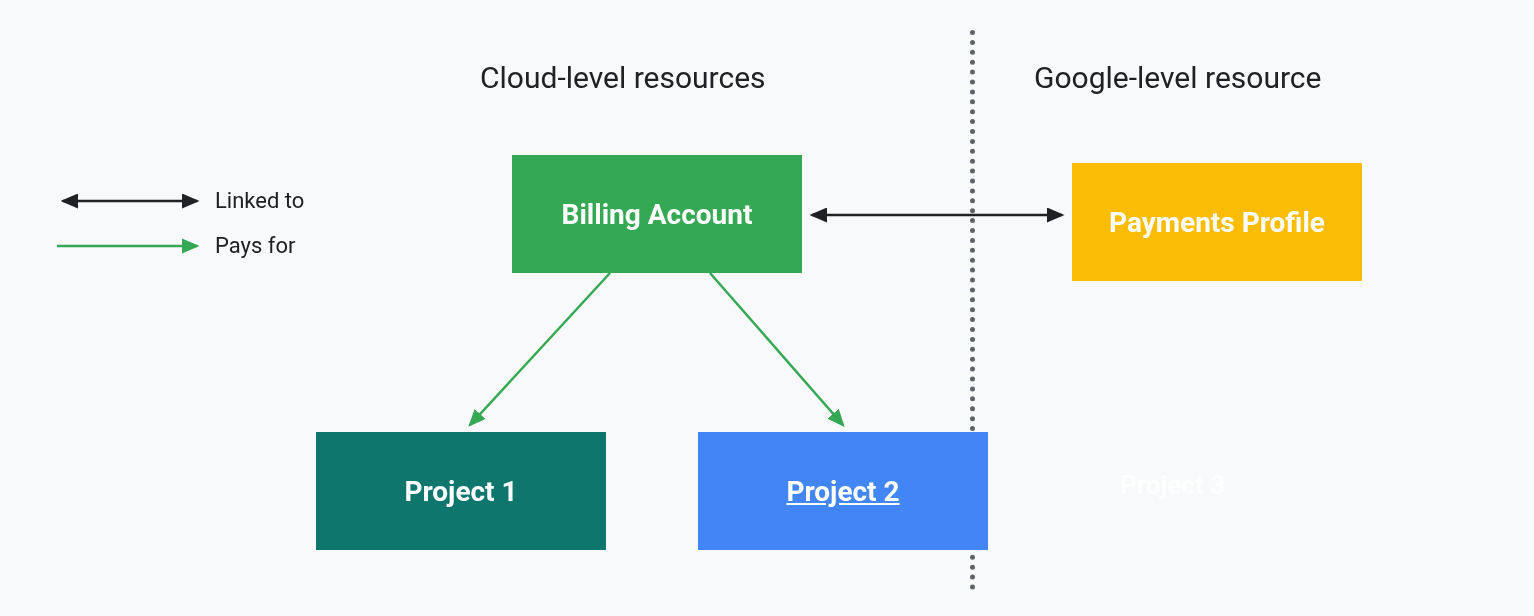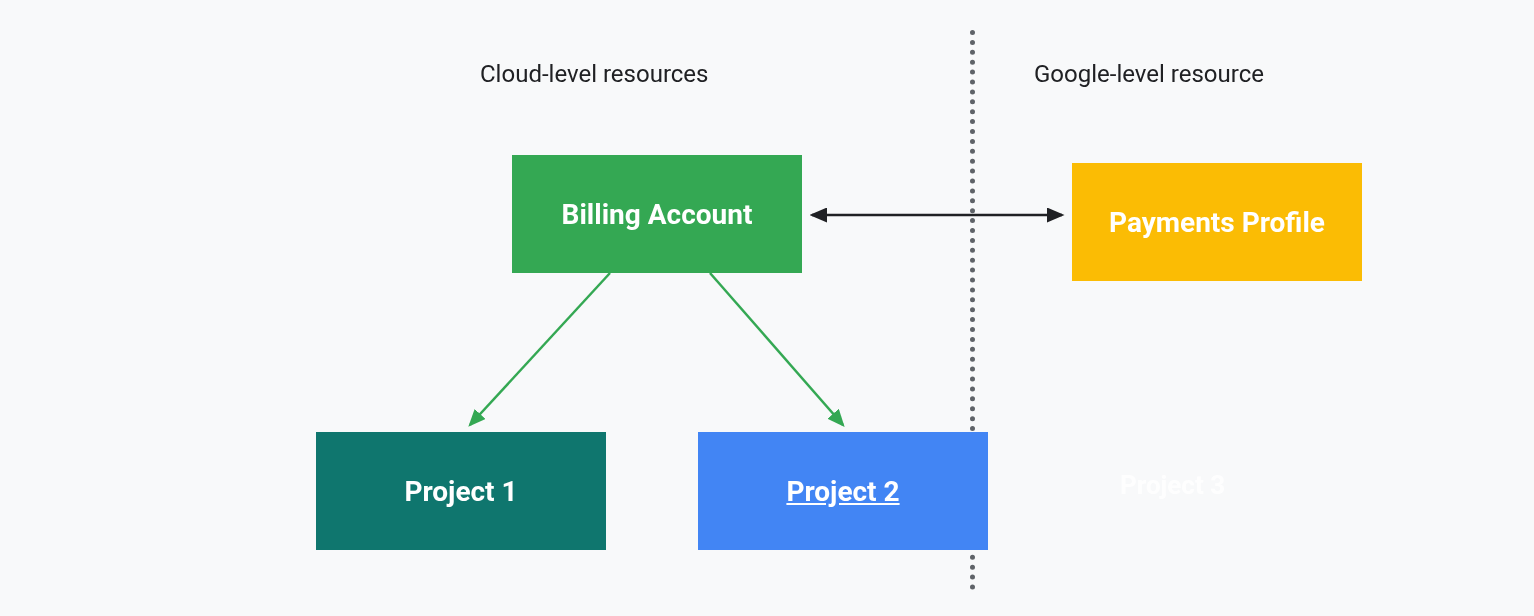--- a/index.html
+++ b/index.html
@@ -10,21 +10,21 @@
     body {
       width: 1534px;
       height: 616px;
       background: #f8f9fa;
       font-family: -apple-system, BlinkMacSystemFont, "Segoe UI", Roboto, sans-serif;
       position: relative;
       overflow: hidden;
     }
     .heading {
       position: absolute;
-      font-size: 24px;
+      font-size: 30px;
       color: #202124;
       font-weight: 400;
     }
     .heading-left {
       top: 60px;
       left: 480px;
     }
     .heading-right {
       top: 60px;
       left: 1010px;
@@ -110,20 +110,49 @@
       overflow: visible;
     }
   </style>
 </head>
 <body>
 
 <div class="heading heading-left">Cloud-level resources</div>
 <div class="heading heading-right">Google-level resource</div>
 
 <div class="legend">
+  <div class="legend-row">
+    <div class="legend-arrow">
+      <svg width="150" height="20" viewBox="0 0 150 20">
+        <defs>
+          <marker id="arrowhead-dark-end" markerWidth="8" markerHeight="8" refX="6" refY="3" orient="auto">
+            <polygon points="0 0, 7 3, 0 6" fill="#202124"></polygon>
+          </marker>
+          <marker id="arrowhead-dark-start" markerWidth="8" markerHeight="8" refX="1" refY="3" orient="auto">
+            <polygon points="7 0, 0 3, 7 6" fill="#202124"></polygon>
+          </marker>
+        </defs>
+        <line x1="8" y1="10" x2="142" y2="10" stroke="#202124" stroke-width="2.5" marker-start="url(#arrowhead-dark-start)" marker-end="url(#arrowhead-dark-end)"></line>
+      </svg>
+    </div>
+    <div class="legend-label">Linked to</div>
+  </div>
+  <div class="legend-row">
+    <div class="legend-arrow">
+      <svg width="150" height="20" viewBox="0 0 150 20">
+        <defs>
+          <marker id="arrowhead-green-end" markerWidth="8" markerHeight="8" refX="6" refY="3" orient="auto">
+            <polygon points="0 0, 7 3, 0 6" fill="#34a853"></polygon>
+          </marker>
+        </defs>
+        <line x1="2" y1="10" x2="142" y2="10" stroke="#34a853" stroke-width="2.5" marker-end="url(#arrowhead-green-end)"></line>
+      </svg>
+    </div>
+    <div class="legend-label">Pays for</div>
+  </div>
 </div>
 
 <div class="divider"></div>
 
 <div class="box billing-account">Billing Account</div>
 <div class="box payments-profile">Payments Profile</div>
 <div class="box project1">Project 1</div>
 <div class="box project2">Project 2</div>
 <div class="project3">Project 3</div>
 

